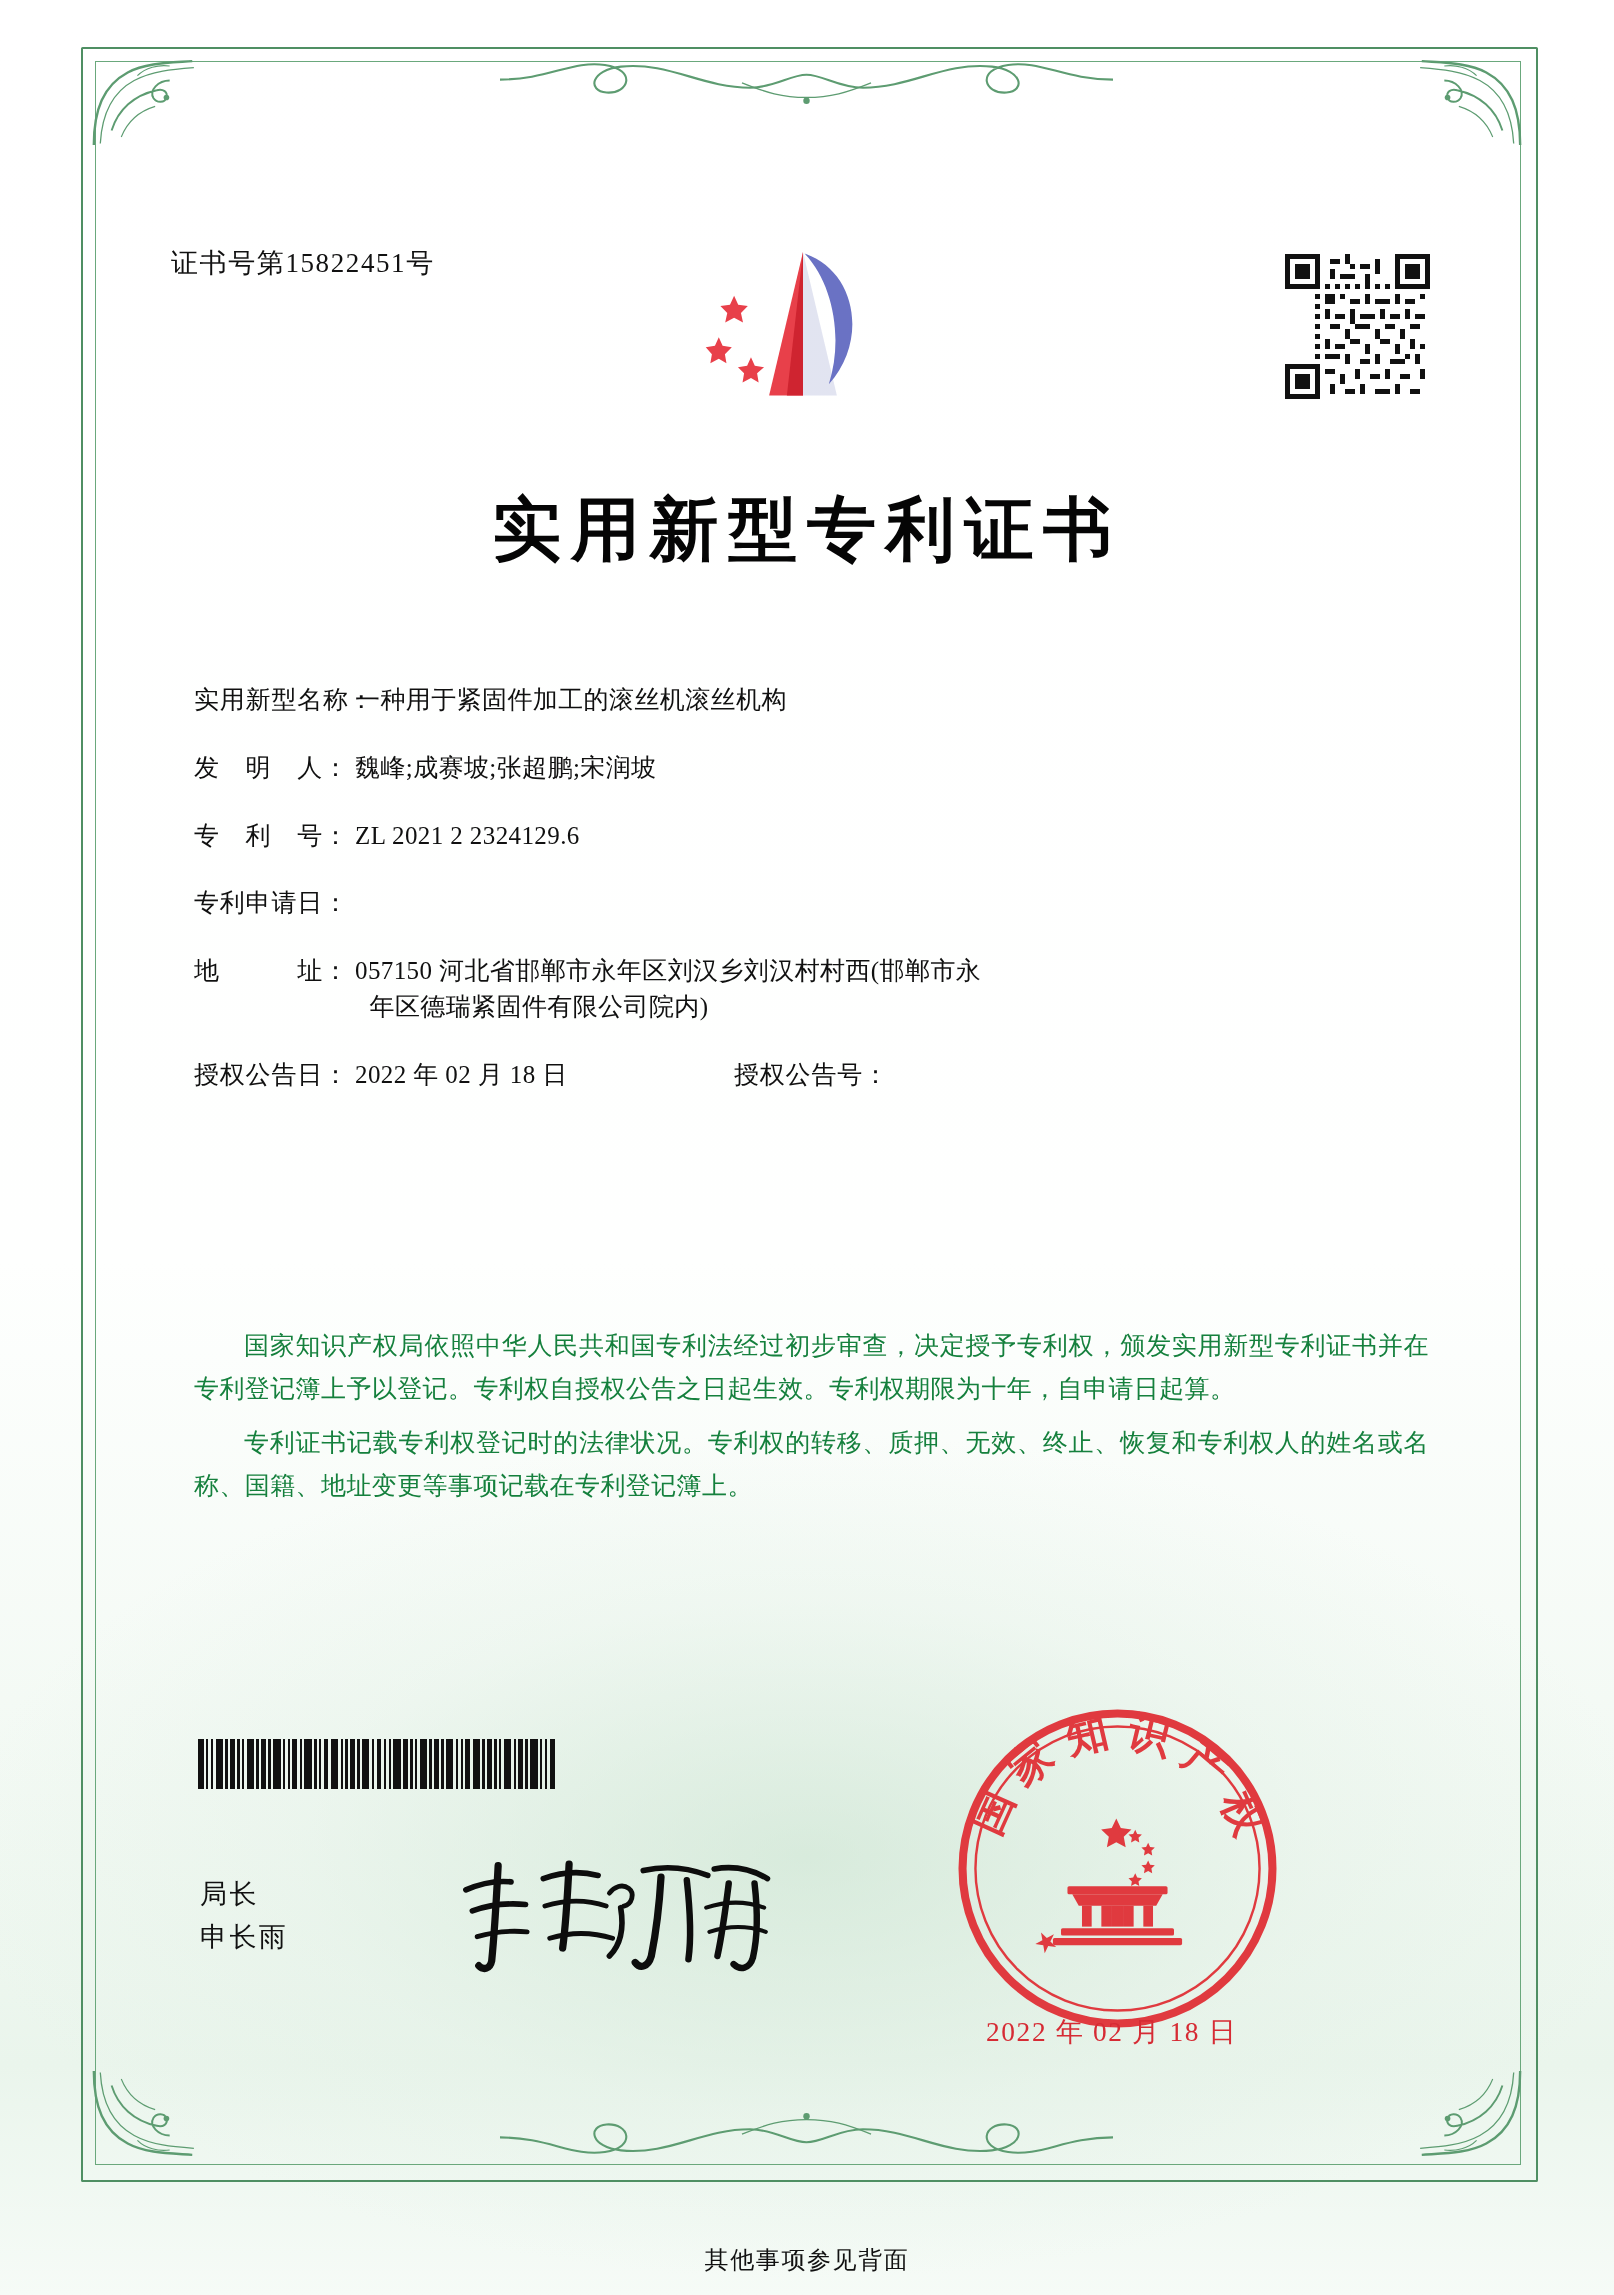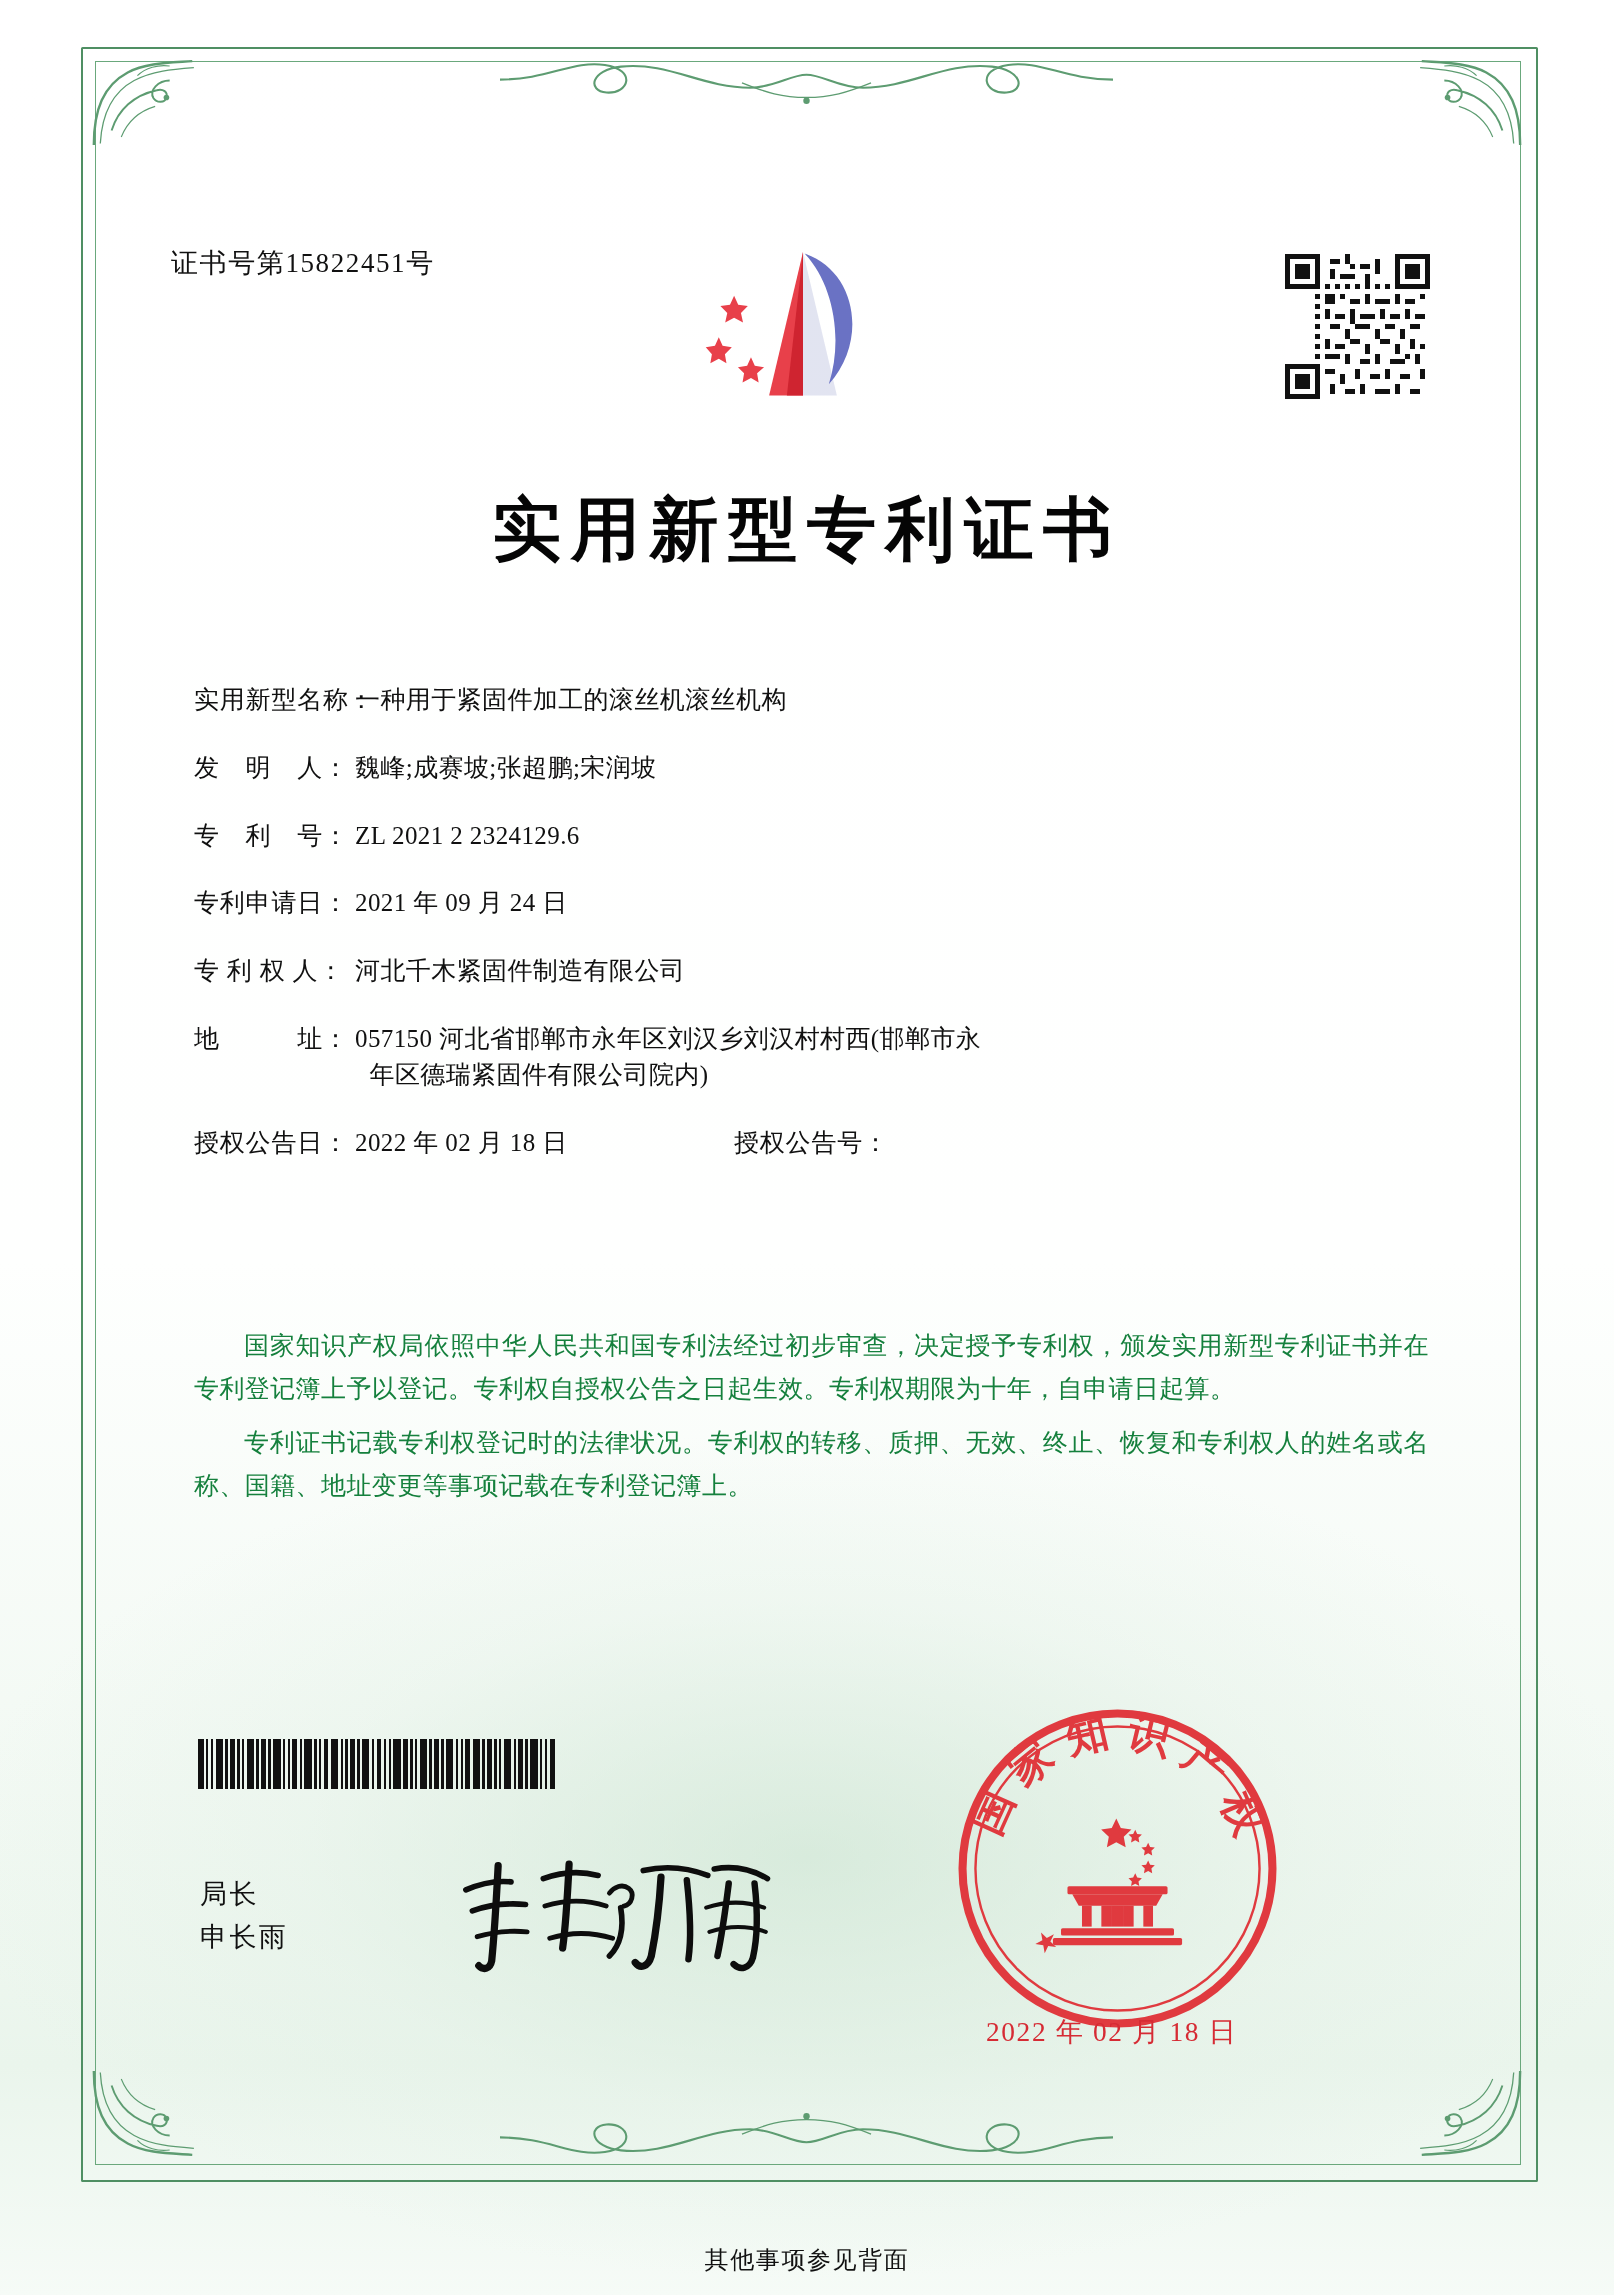--- a/index.html
+++ b/index.html
@@ -426,27 +426,22 @@
       <span class="value">魏峰;成赛坡;张超鹏;宋润坡</span>
     </div>
 
     <div class="row">
       <span class="label">专　利　号：</span>
       <span class="value">ZL 2021 2 2324129.6</span>
     </div>
 
     <div class="row">
       <span class="label">专利申请日：</span>
-      <span class="value">2021 年 09 月 24 日</span>
     </div>
 
-    <div class="row">
-      <span class="label">专 利 权 人：</span>
-      <span class="value">河北千木紧固件制造有限公司</span>
-    </div>
 
     <div class="row">
       <span class="label">地　　　址：</span>
       <span class="value">
         <span>057150 河北省邯郸市永年区刘汉乡刘汉村村西(邯郸市永</span>
         <span class="line2">年区德瑞紧固件有限公司院内)</span>
       </span>
     </div>
 
     <div class="row inline-two">

